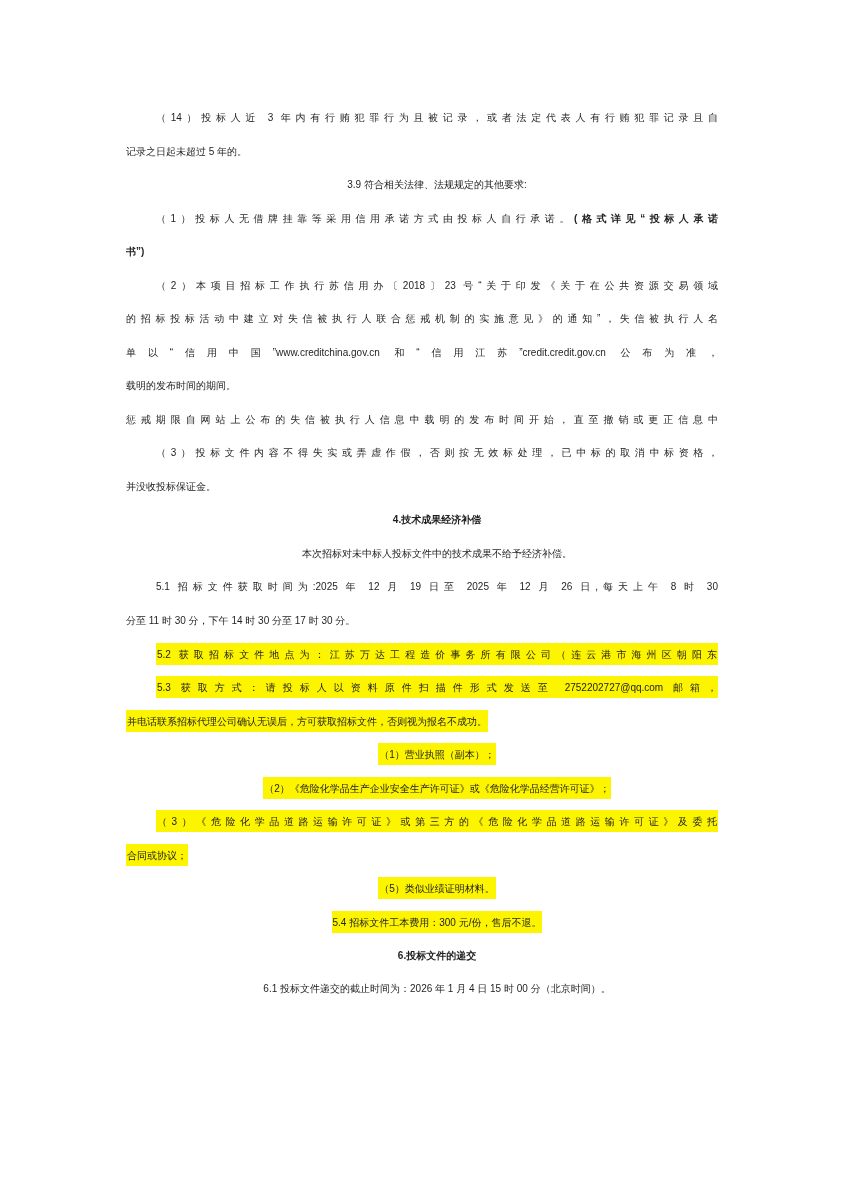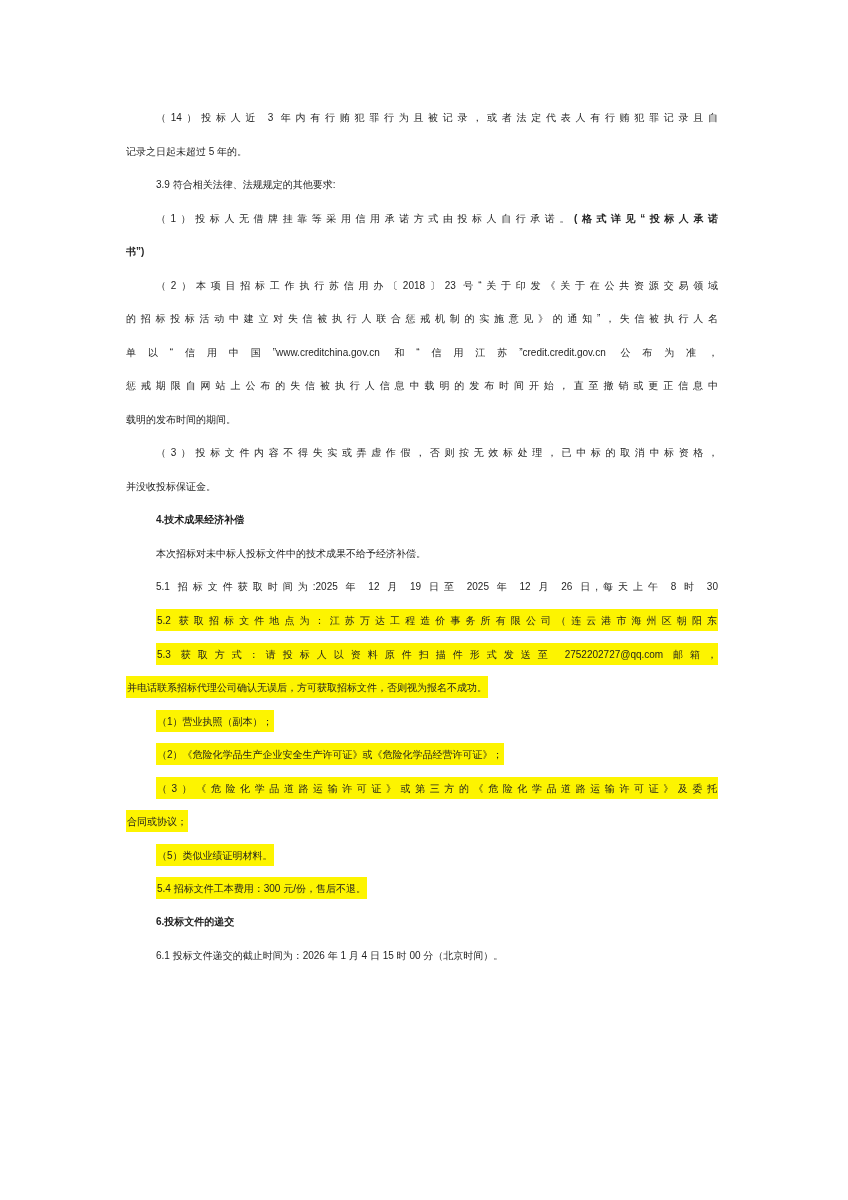--- a/index.html
+++ b/index.html
@@ -25,21 +25,21 @@
   .doc {
     padding: 101px 130px 0 126px;
     color: var(--ink);
     font-size: 10px;
     line-height: 33.5px;
   }
   .line {
     height: 33.5px;
     white-space: normal;
   }
-  .line.indent { text-indent: 30px; }
+  .line.indent { text-indent: 30px; text-align: center; }
   .line.fill {
     text-align: justify;
     text-align-last: justify;
   }
   .seg.bold { font-weight: 700; }
   .seg.underline {
     text-underline-offset: 3px;
   }
   .seg.hl {
     background: var(--hl);
@@ -52,27 +52,28 @@
 <div class="page">
   <div class="doc" id="doc">
       <div class="line indent fill"><span class="seg">（14）投标人近 3 年内有行贿犯罪行为且被记录，或者法定代表人有行贿犯罪记录且自</span></div>
       <div class="line"><span class="seg">记录之日起未超过 5 年的。</span></div>
       <div class="line indent"><span class="seg">3.9 符合相关法律、法规规定的其他要求:</span></div>
       <div class="line indent fill"><span class="seg">（1）投标人无借牌挂靠等采用信用承诺方式由投标人自行承诺。</span><span class="seg bold">(格式详见“投标人承诺</span></div>
       <div class="line"><span class="seg bold">书”)</span></div>
       <div class="line indent fill"><span class="seg">（2）本项目招标工作执行苏信用办〔2018〕23 号“关于印发《关于在公共资源交易领域</span></div>
       <div class="line fill"><span class="seg">的招标投标活动中建立对失信被执行人联合惩戒机制的实施意见》的通知”，失信被执行人名</span></div>
       <div class="line fill"><span class="seg">单以“信用中国”www.creditchina.gov.cn 和“信用江苏”credit.credit.gov.cn 公布为准，</span></div>
+      <div class="line"><span class="seg">载明的发布时间的期间。</span></div>
       <div class="line fill"><span class="seg">惩戒期限自网站上公布的失信被执行人信息中载明的发布时间开始，直至撤销或更正信息中</span></div>
-      <div class="line"><span class="seg">载明的发布时间的期间。</span></div>
       <div class="line indent fill"><span class="seg">（3）投标文件内容不得失实或弄虚作假，否则按无效标处理，已中标的取消中标资格，</span></div>
       <div class="line"><span class="seg">并没收投标保证金。</span></div>
       <div class="line indent"><span class="seg bold">4.技术成果经济补偿</span></div>
       <div class="line indent"><span class="seg">本次招标对未中标人投标文件中的技术成果</span><span class="seg underline">不给予</span><span class="seg">经济补偿。</span></div>
       <div class="line indent fill"><span class="seg">5.1 招标文件获取时间为:2025 年 12 月 19 日至 2025 年 12 月 26 日,每天上午 8 时 30</span></div>
+      <div class="line"><span class="seg">分至 11 时 30 分，下午 14 时 30 分至 17 时 30 分。</span></div>
       <div class="line indent fill"><span class="seg hl">5.2 获取招标文件地点为：江苏万达工程造价事务所有限公司（连云港市海州区朝阳东</span></div>
       <div class="line indent fill"><span class="seg hl">5.3 获取方式：请投标人以资料原件扫描件形式发送至 2752202727@qq.com 邮箱，</span></div>
       <div class="line"><span class="seg hl">并电话联系招标代理公司确认无误后，方可获取招标文件，否则视为报名不成功。</span></div>
       <div class="line indent"><span class="seg hl">（1）营业执照（副本）；</span></div>
       <div class="line indent"><span class="seg hl">（2）《危险化学品生产企业安全生产许可证》或《危险化学品经营许可证》；</span></div>
       <div class="line indent fill"><span class="seg hl">（3）《危险化学品道路运输许可证》或第三方的《危险化学品道路运输许可证》及委托</span></div>
       <div class="line"><span class="seg hl">合同或协议；</span></div>
       <div class="line indent"><span class="seg hl">（5）类似业绩证明材料。</span></div>
       <div class="line indent"><span class="seg hl">5.4 招标文件工本费用：300 元/份，售后不退。</span></div>
       <div class="line indent"><span class="seg bold">6.投标文件的递交</span></div>

